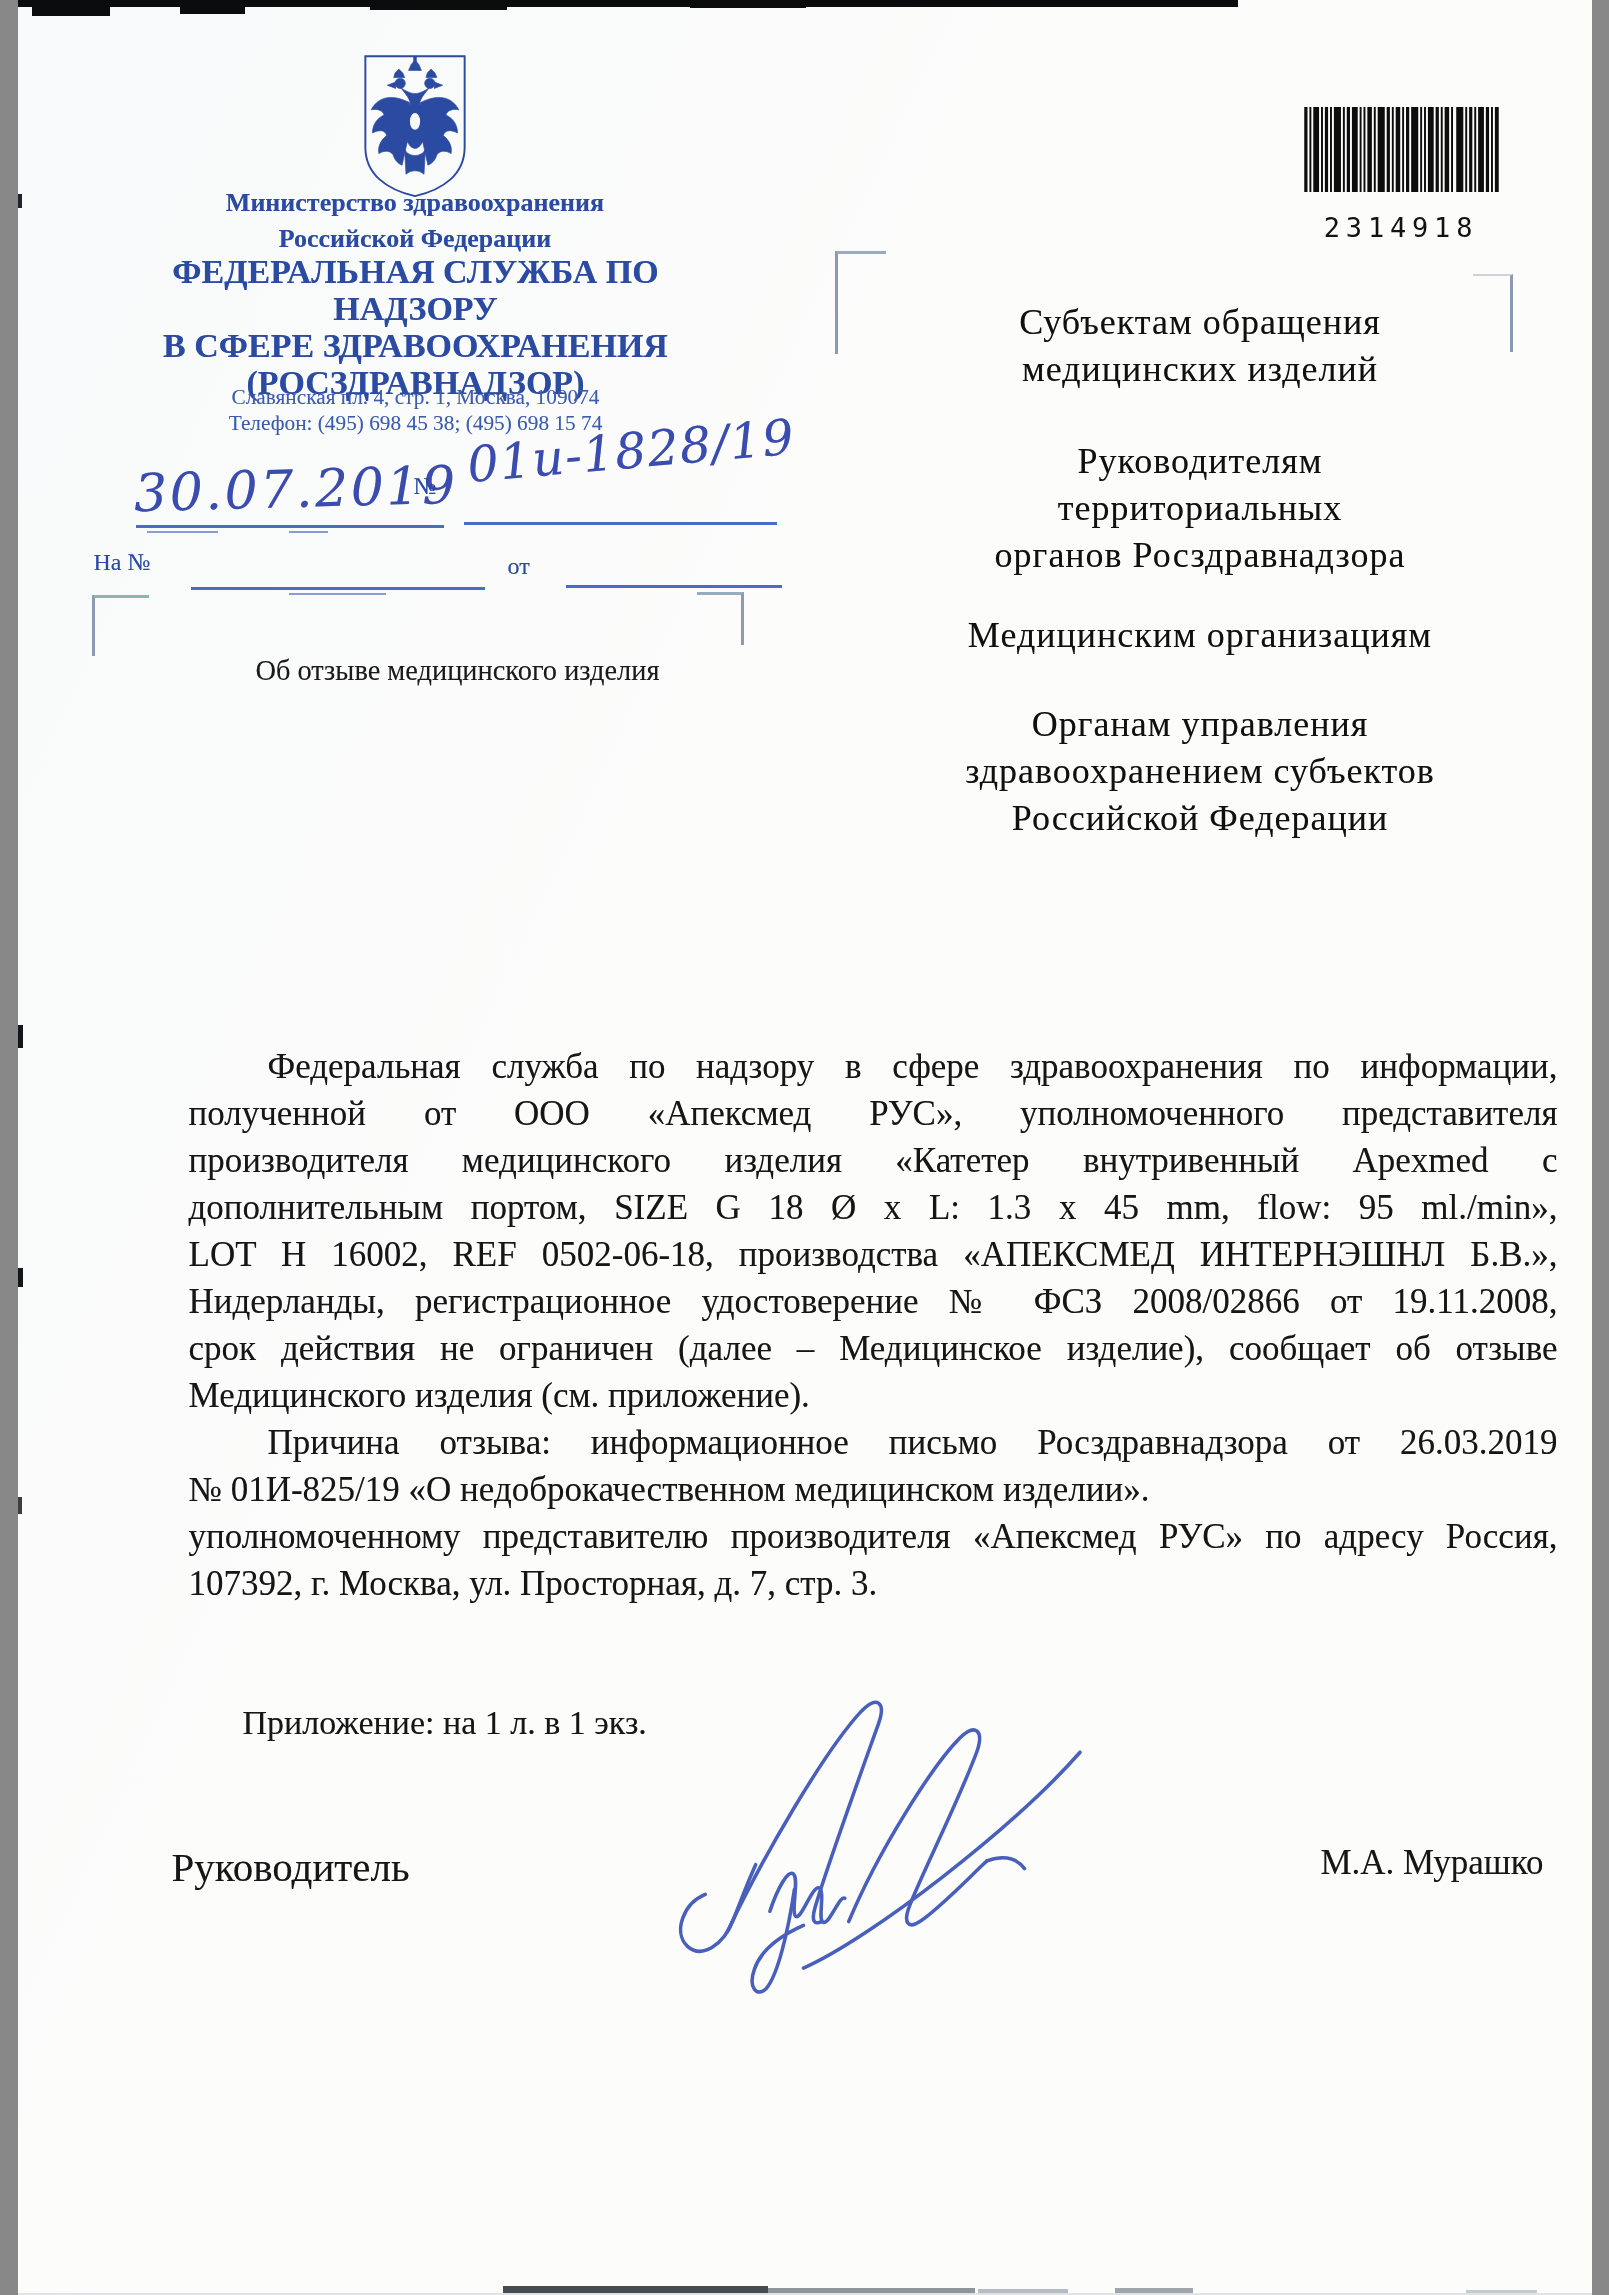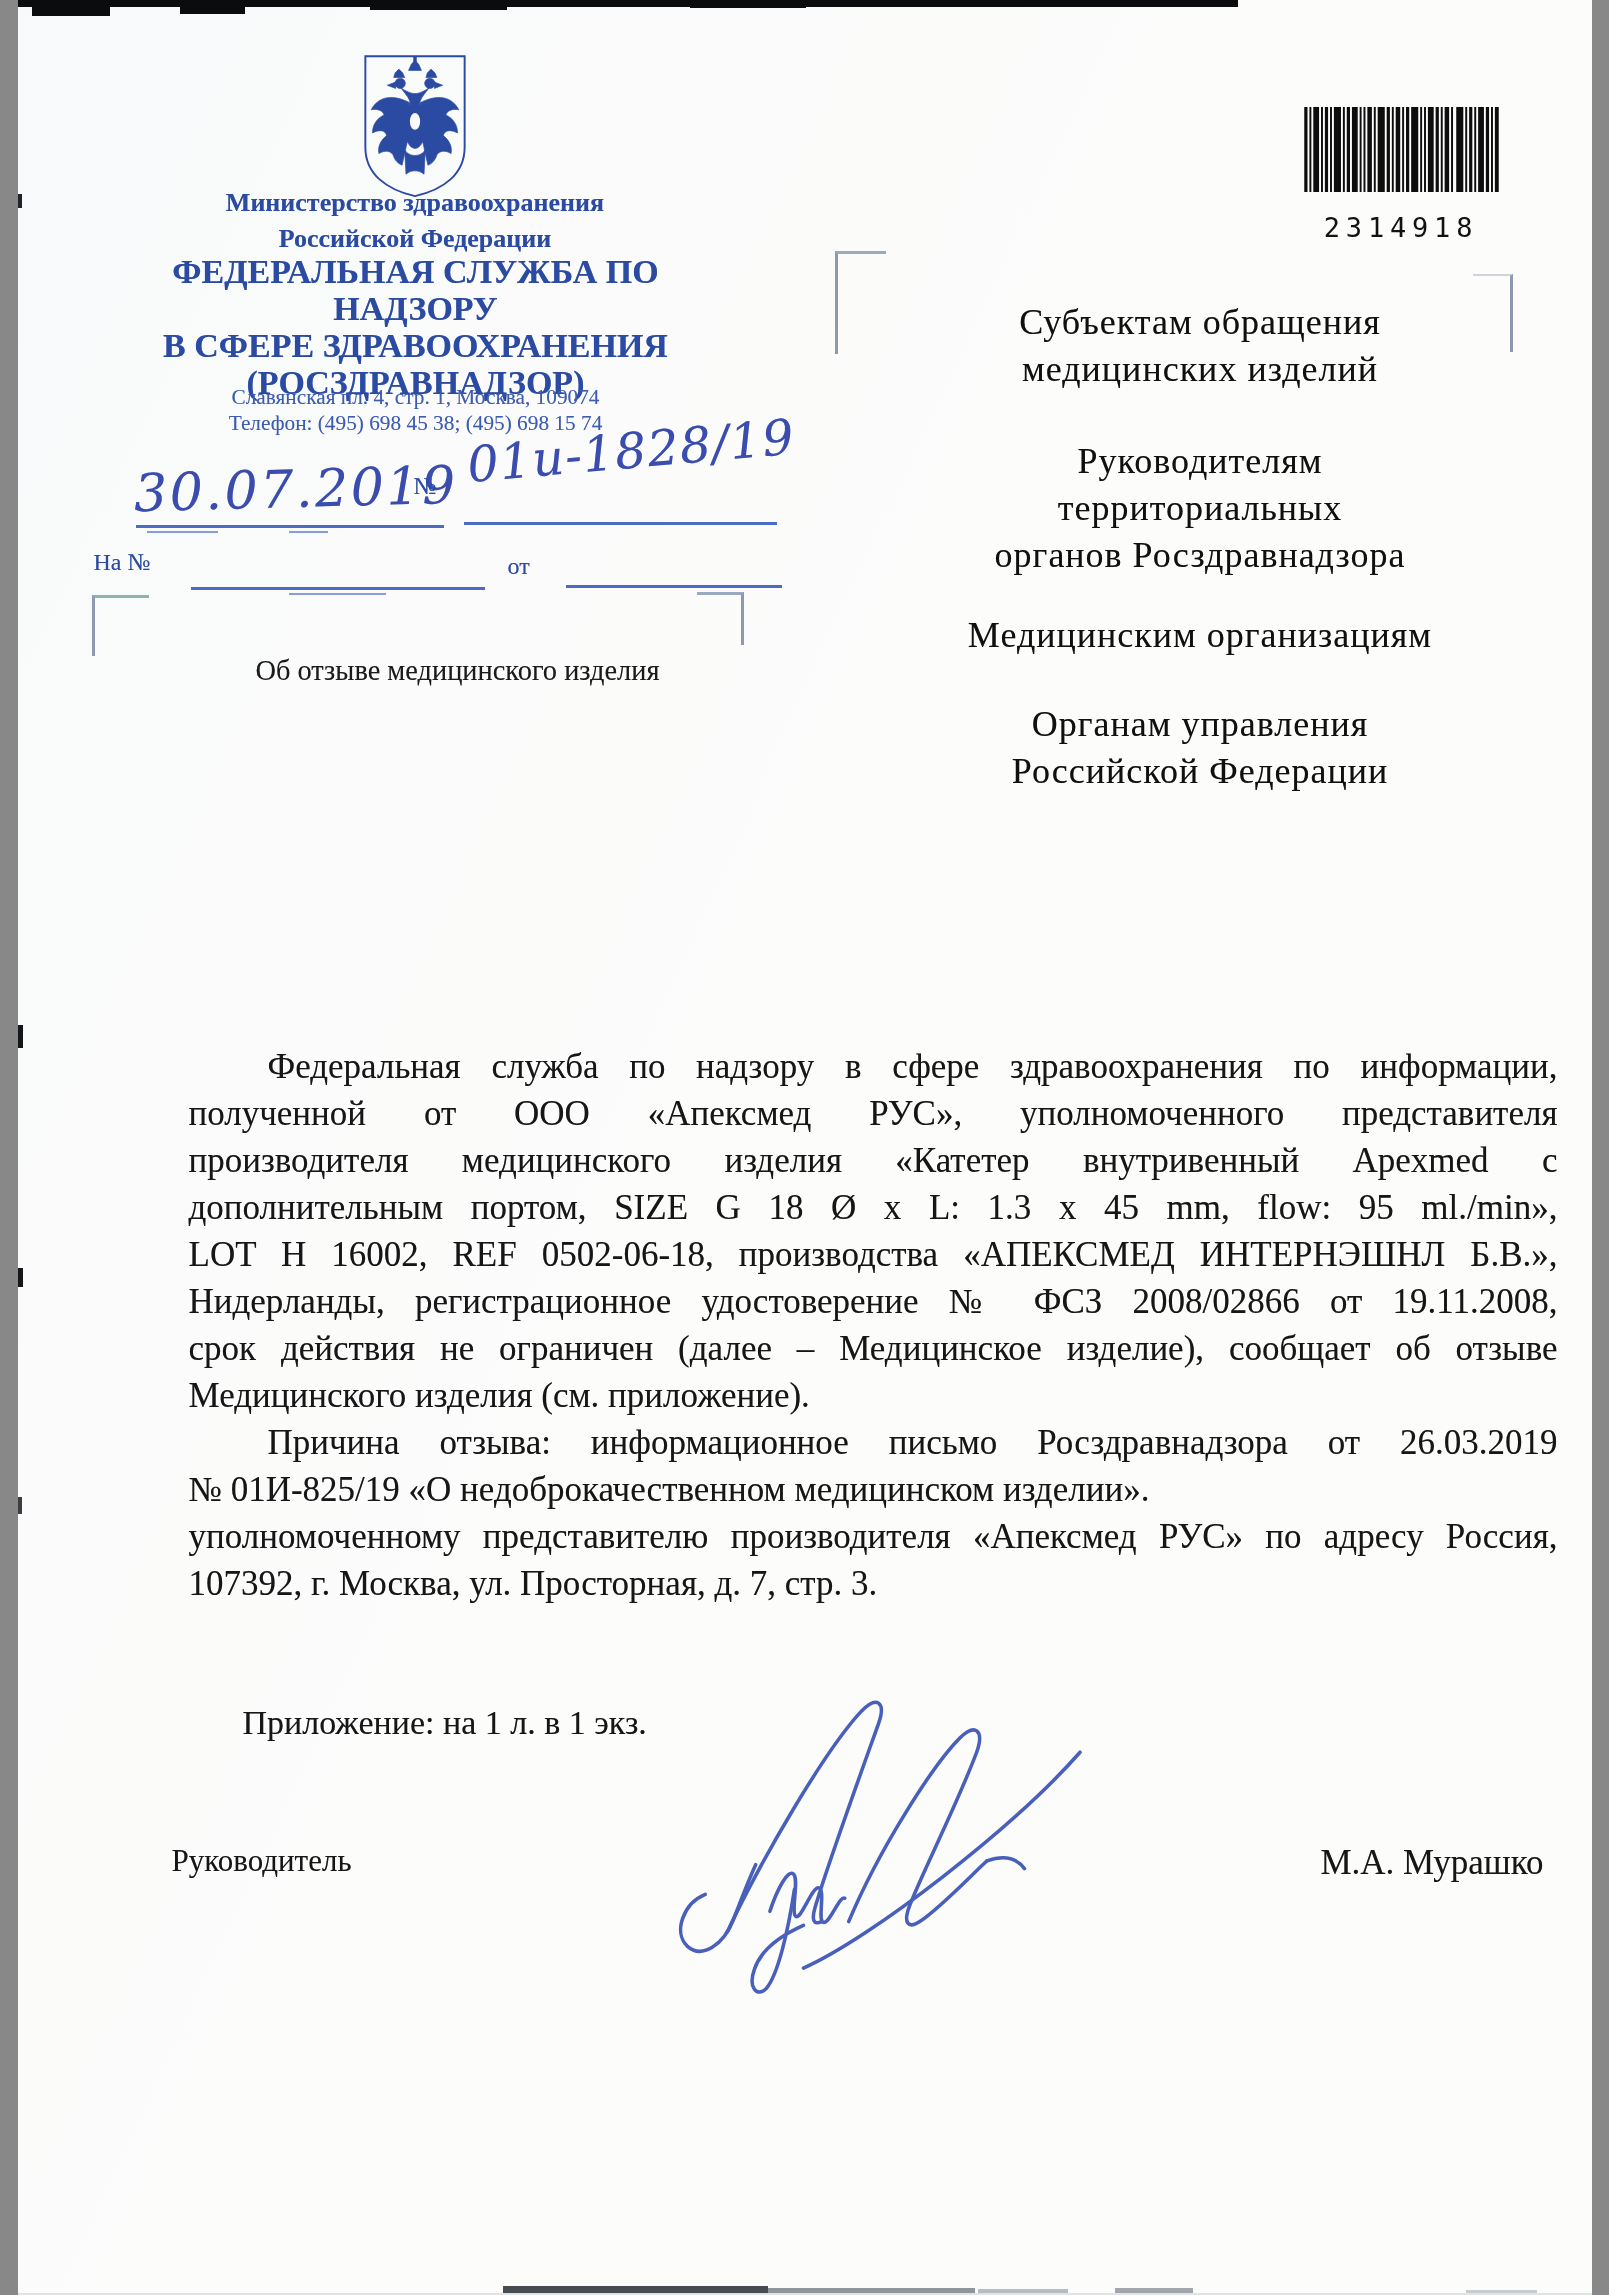--- a/index.html
+++ b/index.html
@@ -157,20 +157,21 @@
   <div class="abs rc scantxt" style="left:827px;top:438px;width:711px;">
     <div>Руководителям</div>
     <div>территориальных</div>
     <div>органов Росздравнадзора</div>
   </div>
   <div class="abs rc scantxt" style="left:827px;top:612px;width:711px;">
     <div>Медицинским организациям</div>
   </div>
   <div class="abs rc scantxt" style="left:827px;top:701px;width:711px;">
     <div>Органам управления</div>
+    <div>здравоохранением субъектов</div>
     <div>Российской Федерации</div>
   </div>
 
   <div class="abs scantxt" style="left:238px;top:655px;font-size:28.4px;color:#1b1b1b;">Об отзыве медицинского изделия</div>
 
   <div class="abs scantxt" style="left:155px;top:1043px;">
     <div class="bline ind">Федеральная служба по надзору в сфере здравоохранения по информации,</div>
     <div class="bline">полученной от ООО «Апексмед РУС», уполномоченного представителя</div>
     <div class="bline">производителя медицинского изделия «Катетер внутривенный Apexmed с</div>
     <div class="bline">дополнительным портом, SIZE G 18 Ø x L: 1.3 x 45 mm, flow: 95 ml./min»,</div>
@@ -179,21 +180,21 @@
     <div class="bline">срок действия не ограничен (далее – Медицинское изделие), сообщает об отзыве</div>
     <div class="bline end">Медицинского изделия (см. приложение).</div>
     <div class="bline ind">Причина отзыва: информационное письмо Росздравнадзора от 26.03.2019</div>
     <div class="bline end">№ 01И-825/19 «О недоброкачественном медицинском изделии».</div>
     <div class="bline">уполномоченному представителю производителя «Апексмед РУС» по адресу Россия,</div>
     <div class="bline end">107392, г. Москва, ул. Просторная, д. 7, стр. 3.</div>
   </div>
 
   <div class="abs scantxt" style="left:225px;top:1704px;font-size:34px;color:#161616;">Приложение: на 1 л. в 1 экз.</div>
 
-  <div class="abs scantxt" style="left:154px;top:1843px;font-size:31px;color:#161616;">Руководитель</div>
+  <div class="abs scantxt" style="left:154px;top:1843px;font-size:41px;color:#161616;">Руководитель</div>
 
   <div class="abs" style="left:633px;top:1654px;">
     <svg width="504" height="349" viewBox="0 0 780 540">
       <g fill="none" stroke="#3f57b8" stroke-width="5.5" stroke-linecap="round" opacity="0.95">
         <path d="M84 372 C50 386 34 430 56 452 C78 472 112 452 128 410 C138 384 150 352 162 326"></path>
         <path d="M118 430 C170 320 268 150 326 88 C350 64 364 74 352 108 C322 192 272 330 254 392 C248 412 252 420 264 414"></path>
         <path d="M184 398 C196 362 212 334 220 340 C230 347 216 400 224 406 C232 412 250 358 260 362 C270 366 258 410 266 415 C276 420 292 372 300 378"></path>
         <path d="M222 364 C212 430 196 498 178 518 C164 532 150 516 160 488 C170 458 200 436 236 420"></path>
         <path d="M306 414 C352 304 436 172 478 130 C502 106 516 118 504 152 C474 232 420 338 400 390 C390 416 398 426 416 414 C446 394 486 352 520 320"></path>
         <path d="M236 486 C340 440 560 270 664 152"></path>

